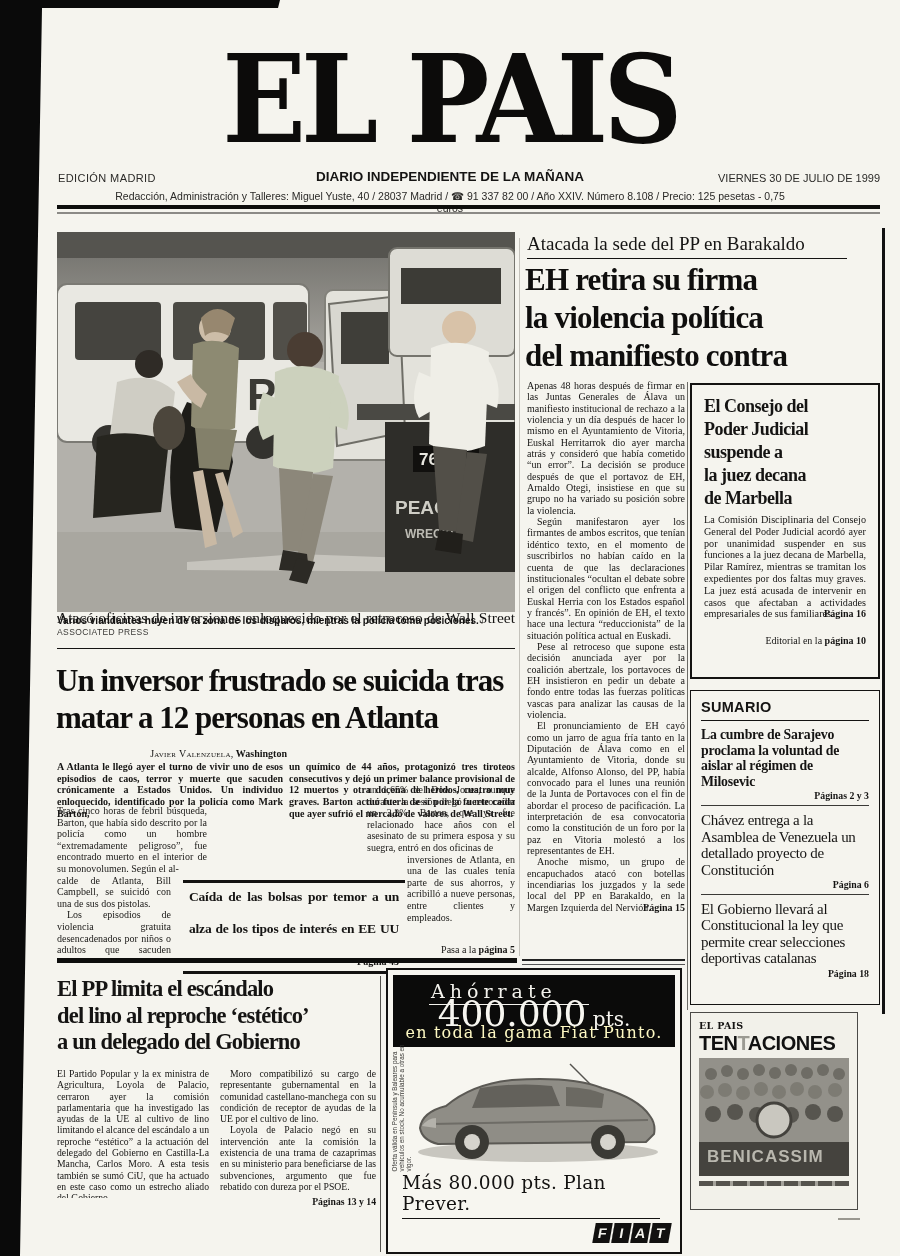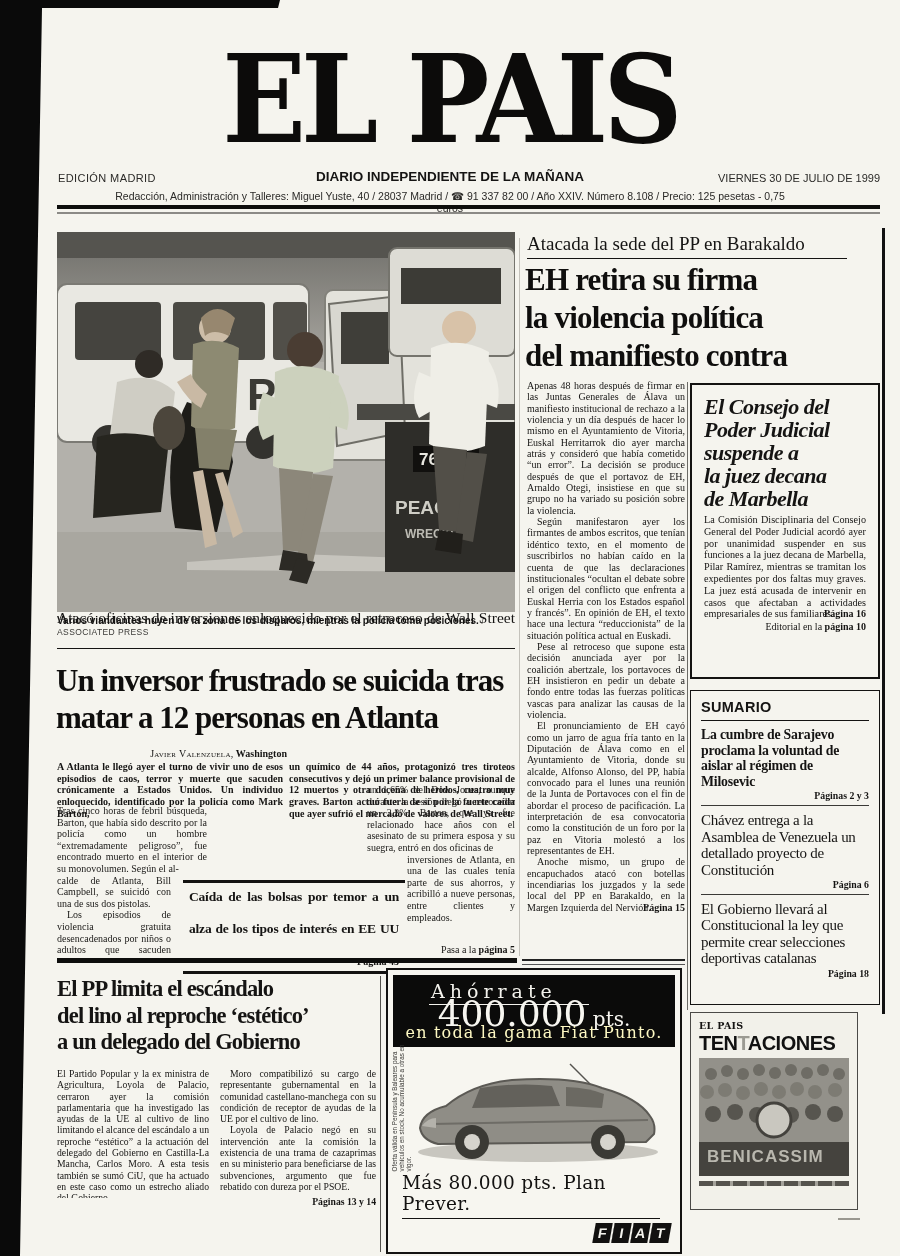--- a/index.html
+++ b/index.html
@@ -65,24 +65,24 @@
 
   
   .kicker-eh { left:527px; top:233px; width:320px; font-size:19px; padding-bottom:3px; border-bottom:1.5px solid #151413; }
   .headline-eh { left:525px; top:261px; width:360px; font-weight:bold; font-size:31px; line-height:38px; letter-spacing:-.8px; color:#0f0e0d; }
   .eh-body { left:527px; top:380px; width:158px; height:572px; overflow:hidden; font-size:10px; line-height:11.35px; text-align:justify; }
   .eh-body p { margin:0; }
   .eh-pageref { text-align:right; font-weight:bold; font-size:10px; margin-top:-11.35px; }
 
   
   .jud-box { left:690px; top:383px; width:190px; height:296px; border:2px solid #131211; padding:10px 12px; background:#f5f4ee; }
-  .jud-headline { font-weight:bold; font-size:22px; line-height:23px; letter-spacing:-.5px;font-style:italic; }
+  .jud-headline { font-weight:bold; font-size:18px; line-height:23px; letter-spacing:-.5px; }
   .jud-body { margin-top:4px; font-size:10.2px; line-height:11.8px; text-align:justify; }
   .jud-page { text-align:right; font-weight:bold; font-size:10px; margin-top:-11.8px; }
-  .jud-editorial { text-align:right; font-size:10px; margin-top:2px; }
+  .jud-editorial { text-align:right; font-size:10px; margin-top:16px; }
   .jud-editorial b { font-weight:bold; }
 
   
   .sumario { left:690px; top:690px; width:190px; height:315px; border:1.5px solid #131211; padding:8px 10px; background:#f5f4ee; }
   .sumario-title { font-family:"Liberation Sans",sans-serif; font-weight:bold; font-size:14.5px; letter-spacing:.3px; padding-bottom:5px; border-bottom:1.5px solid #131211; }
   .sum-item { padding-top:6px; border-bottom:1px solid #3a3936; padding-bottom:4px; }
   .sum-item:last-child { border-bottom:none; }
   .sum-text-bold { font-weight:bold; font-size:13.8px; line-height:15.6px; letter-spacing:-.2px; }
   .sum-text { font-size:15px; line-height:16.4px; letter-spacing:-.3px; }
   .sum-page { text-align:right; font-weight:bold; font-size:9.8px; margin-top:1px; }

